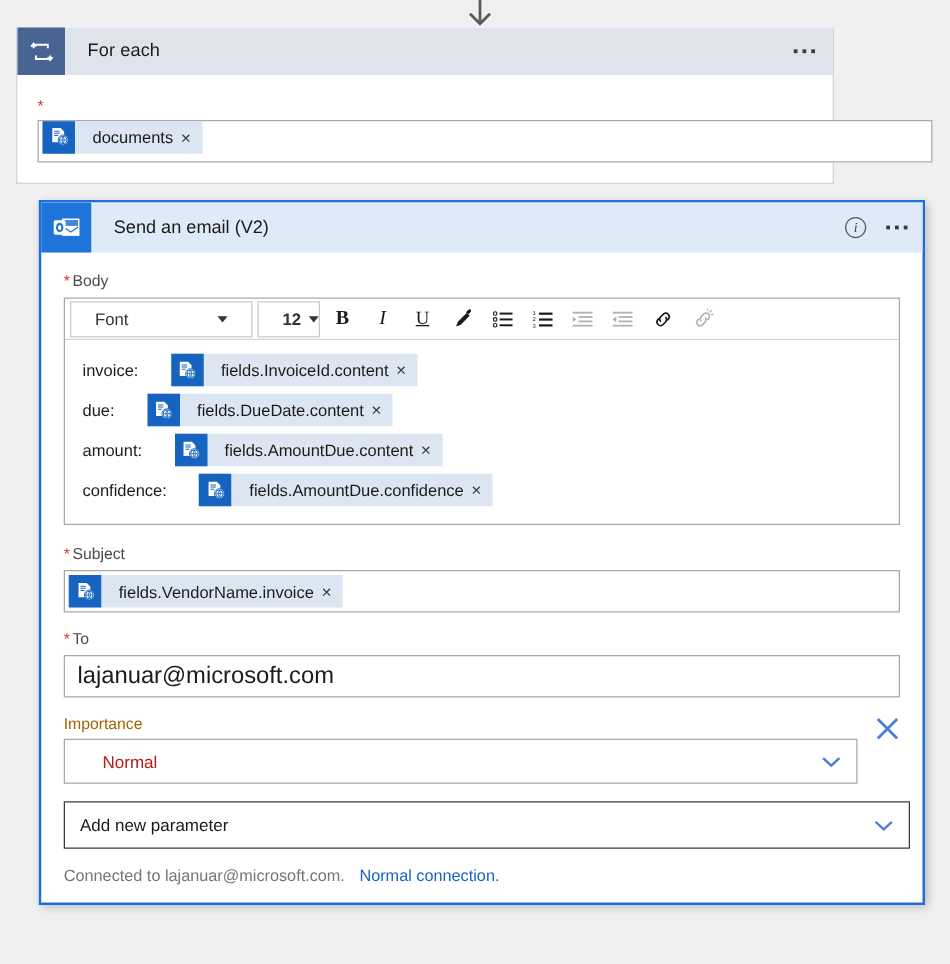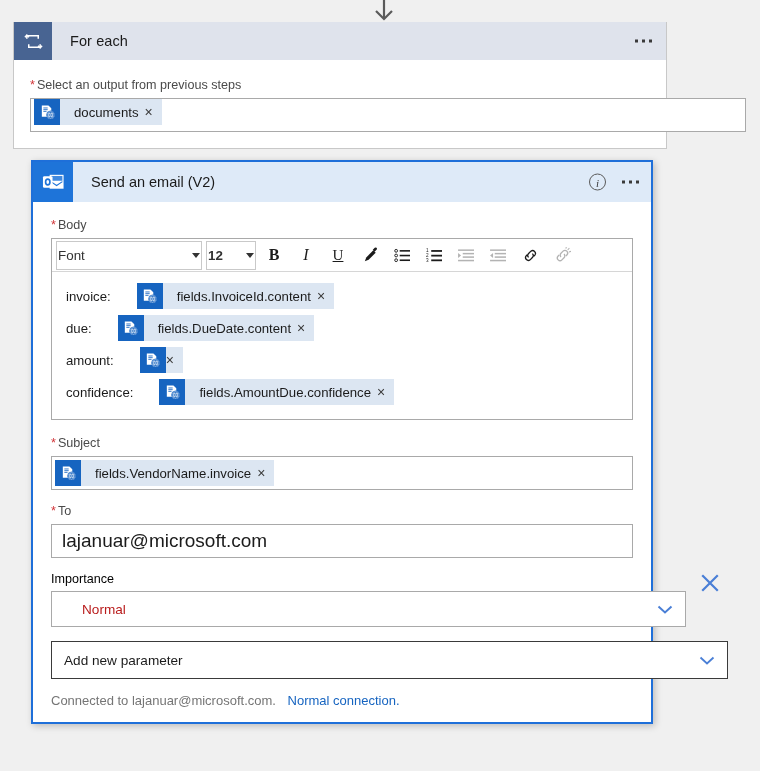--- a/index.html
+++ b/index.html
@@ -84,21 +84,21 @@
   }
   .token .tok-text { padding: 0 6px 0 14px; }
   .token .tok-x {
     font-size: 14px; color: #3a3a3a; padding-right: 9px; cursor: pointer;
     line-height: 1; font-family: "Liberation Sans", sans-serif;
   }
 
   
   .email-card {
     position: absolute; left: 31px; top: 160px;
-    width: 622px;
+    width: 709px;
     background: #fff;
     border: 2px solid #1e6fd9;
     box-shadow: 2px 2px 7px rgba(0,0,0,.22);
   }
   .email-header {
     display: flex; align-items: center; height: 40px;
     background: #deeaf8; position: relative;
   }
   .email-icon {
     width: 40px; height: 40px; background: #1e74d9;
@@ -124,21 +124,21 @@
     margin-bottom: 16px;
   }
   .rte-toolbar {
     display: flex; align-items: center; height: 33px;
     border-bottom: 1px solid #d6d6d6;
     padding: 0 2px;
   }
   .rte-select {
     height: 29px; border: 1px solid #c9c9c9; background: #fff;
     display: flex; align-items: center; justify-content: space-between;
-    font-size: 13.4px; color: #333; padding: 0 1px; margin: 0 2px;
+    font-size: 13.4px; color: #333; padding: 0 19px; margin: 0 2px;
     cursor: pointer;
   }
   .sel-font { width: 146px; }
   .sel-size { width: 50px; font-weight: bold; }
   .caret-dn {
     width: 0; height: 0; border-left: 4.5px solid transparent;
     border-right: 4.5px solid transparent; border-top: 5px solid #333;
     margin-left: 6px;
   }
   .tb-btn {
@@ -191,21 +191,21 @@
     border: 1px solid #3a3a3a; height: 38px; background: #fff;
     display: flex; align-items: center; justify-content: space-between;
     padding: 0 12px; font-size: 13.6px; color: #1b1b1b; cursor: pointer;
     width: 677px;
   }
   .conn-line {
     margin-top: 14px; font-size: 13px; color: #757575;
   }
   .conn-line a { color: #1664c0; text-decoration: none; margin-left: 8px; cursor: pointer; }
 
-  .importance-label { font-size: 12.6px; color: #000000; margin-bottom: 5px; }
+  .importance-label { font-size: 12.6px; color: #a16207; margin-bottom: 5px; }
 </style>
 </head>
 <body>
 
 <div class="connector">
   <svg width="24" height="22" viewBox="0 0 24 22">
     <line x1="12" y1="-4" x2="12" y2="18" stroke="#5a5a5a" stroke-width="2.2"></line>
     <polyline points="4,11 12,19 20,11" fill="none" stroke="#5a5a5a" stroke-width="2.2"></polyline>
   </svg>
 </div>
@@ -225,21 +225,20 @@
     <div class="header-ellipsis">
       <i></i>
         <i></i>
         <i></i>
     </div>
   </div>
 
   <div class="foreach-body">
     <div class="field-label">
       <span class="req-star">*</span>
-      <span>Select an output from previous steps</span>
     </div>
     <div class="input-box" style="width:716px;padding:0 3px;">
       <span class="token">
         <span class="tok-icon">
           <svg width="17" height="17" viewBox="0 0 18 18">
             <path d="M3 1.5 h7 l3 3 v9 h-10 z" fill="#ffffff"></path>
             <path d="M4.6 4.2 h4.6 M4.6 6 h4.6 M4.6 7.8 h3.4" stroke="#1664c0" stroke-width="0.9"></path>
             <circle cx="12.2" cy="11.6" r="4.2" fill="#ffffff" stroke="#1664c0" stroke-width="0.8"></circle>
             <circle cx="12.2" cy="11.6" r="3.2" fill="none" stroke="#1664c0" stroke-width="0.8"></circle>
             <path d="M9 11.6 h6.4 M12.2 8.4 q2 3.2 0 6.4 M12.2 8.4 q-2 3.2 0 6.4" stroke="#1664c0" stroke-width="0.7" fill="none"></path>
@@ -406,20 +405,21 @@
           <span class="token">
             <span class="tok-icon">
               <svg width="17" height="17" viewBox="0 0 18 18">
                 <path d="M3 1.5 h7 l3 3 v9 h-10 z" fill="#ffffff"></path>
                 <path d="M4.6 4.2 h4.6 M4.6 6 h4.6 M4.6 7.8 h3.4" stroke="#1664c0" stroke-width="0.9"></path>
                 <circle cx="12.2" cy="11.6" r="4.2" fill="#ffffff" stroke="#1664c0" stroke-width="0.8"></circle>
                 <circle cx="12.2" cy="11.6" r="3.2" fill="none" stroke="#1664c0" stroke-width="0.8"></circle>
                 <path d="M9 11.6 h6.4 M12.2 8.4 q2 3.2 0 6.4 M12.2 8.4 q-2 3.2 0 6.4" stroke="#1664c0" stroke-width="0.7" fill="none"></path>
               </svg>
             </span>
+            <span class="tok-text">fields.AmountDue.content</span>
             <span class="tok-x">×</span>
           </span>
         </div>
 
         <div class="body-line">
           <span class="lbl">confidence:</span>
           <span class="token">
             <span class="tok-icon">
               <svg width="17" height="17" viewBox="0 0 18 18">
                 <path d="M3 1.5 h7 l3 3 v9 h-10 z" fill="#ffffff"></path>

